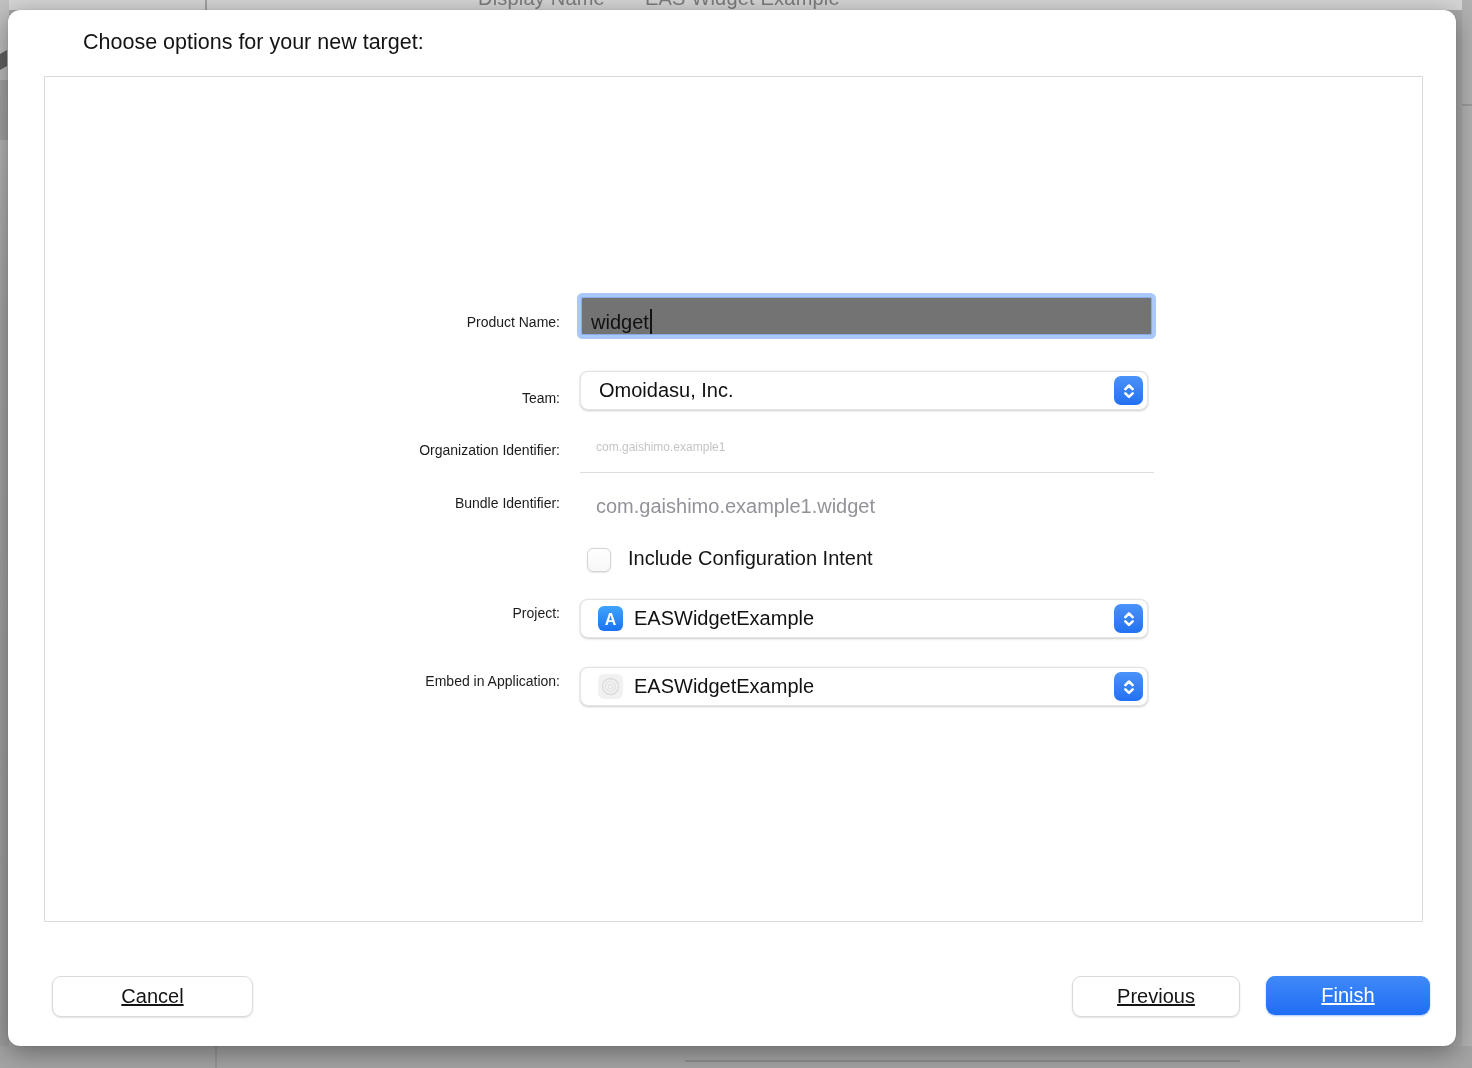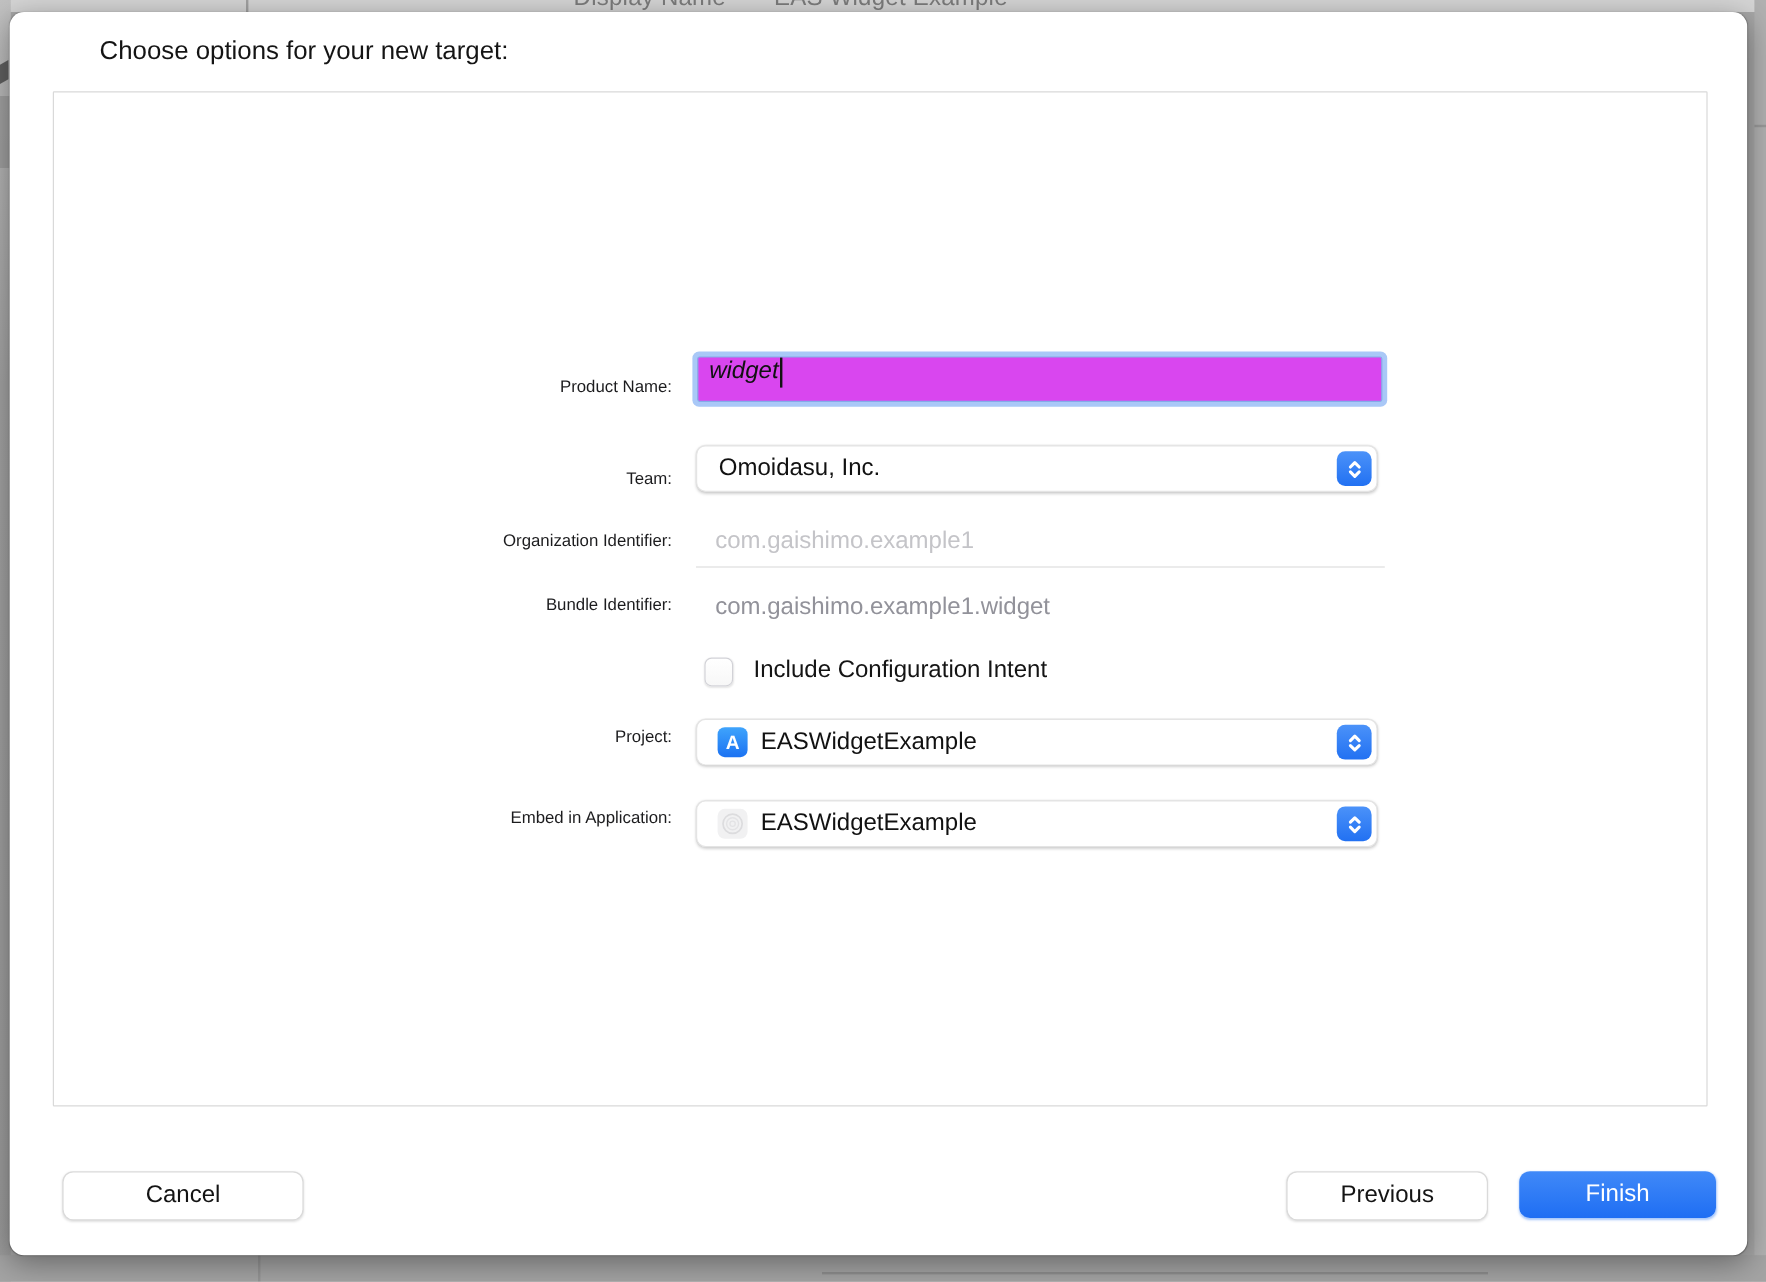--- a/index.html
+++ b/index.html
@@ -31,58 +31,58 @@
   .content-box{
     position:absolute;left:36px;top:66px;width:1377px;height:844px;
     border:1px solid #d9d9d9;border-radius:1px;background:#fff;
   }
 
   
   .flabel{position:absolute;left:90px;width:462px;text-align:right;font-size:14px;color:#1c1c1e;}
 
   .pn-field{
     position:absolute;left:573px;top:287px;width:560px;height:36px;
-    background:#d946ef;border:1.5px solid #85abe8;border-radius:2px;
+    background:#737373;border:1.5px solid #85abe8;border-radius:2px;
     box-shadow:0 0 0 4px #a9c8f7;
-    display:flex;align-items:flex-start;padding-left:9px;font-style:italic;
+    display:flex;align-items:flex-end;padding-left:9px;
   }
   .pn-text{font-size:20px;color:#111;}
   .caret{width:2px;height:25px;background:#131313;margin-left:1px;}
 
   .select{
     position:absolute;left:572px;width:566px;height:37px;
     background:#fff;border:1px solid #e4e4e4;border-radius:8px;
     box-shadow:0 1px 2.5px rgba(0,0,0,.18),0 0 0 .5px rgba(0,0,0,.04);
     display:flex;align-items:center;
   }
   .select .stxt{font-size:20px;color:#111;margin-left:18px;text-align:right;}
   .select .stxt.with-icon{margin-left:10px;}
   .stepper{
     position:absolute;right:4px;top:4px;width:29px;height:29px;border-radius:7px;
     background:linear-gradient(#4b92f9,#2271f2);
     display:flex;align-items:center;justify-content:center;
   }
   .sel-icon{margin-left:16px;flex:0 0 auto;display:flex;}
 
   .underline-field{position:absolute;left:572px;top:424px;width:574px;height:38px;border-bottom:1.5px solid #dedede;}
-  .placeholder-text{position:absolute;left:16px;top:6px;font-size:20px;color:#c4c4c8;}
+  .placeholder-text{position:absolute;left:16px;top:6px;font-size:12px;color:#c4c4c8;}
   .static-id{position:absolute;left:588px;top:485px;font-size:20px;color:#92929a;}
 
   .checkbox{
     position:absolute;left:579px;top:538px;width:22px;height:22px;
     border:1px solid #d2d2d7;border-radius:6px;background:linear-gradient(#fff,#f7f7f7);
     box-shadow:0 .5px 1.5px rgba(0,0,0,.1);
   }
   .cb-label{position:absolute;left:620px;top:537px;font-size:20px;color:#141414;}
 
   
   .btn{
     position:absolute;top:966px;height:39px;border-radius:9px;
     display:flex;align-items:center;justify-content:center;
-    font-size:20px;cursor:default;
+    font-size:20px;cursor:default;text-decoration:underline;
   }
   .btn-plain{background:#fff;border:1px solid #dadada;box-shadow:0 1px 2px rgba(0,0,0,.12);color:#141414;}
   .btn-cancel{left:44px;width:199px;}
   .btn-previous{left:1064px;width:166px;}
   .btn-finish{
     left:1258px;width:164px;color:#fff;
     background:linear-gradient(#4089f8,#1f6ef3);
     box-shadow:0 1px 2px rgba(31,110,243,.4);
     text-align:right;
   }

